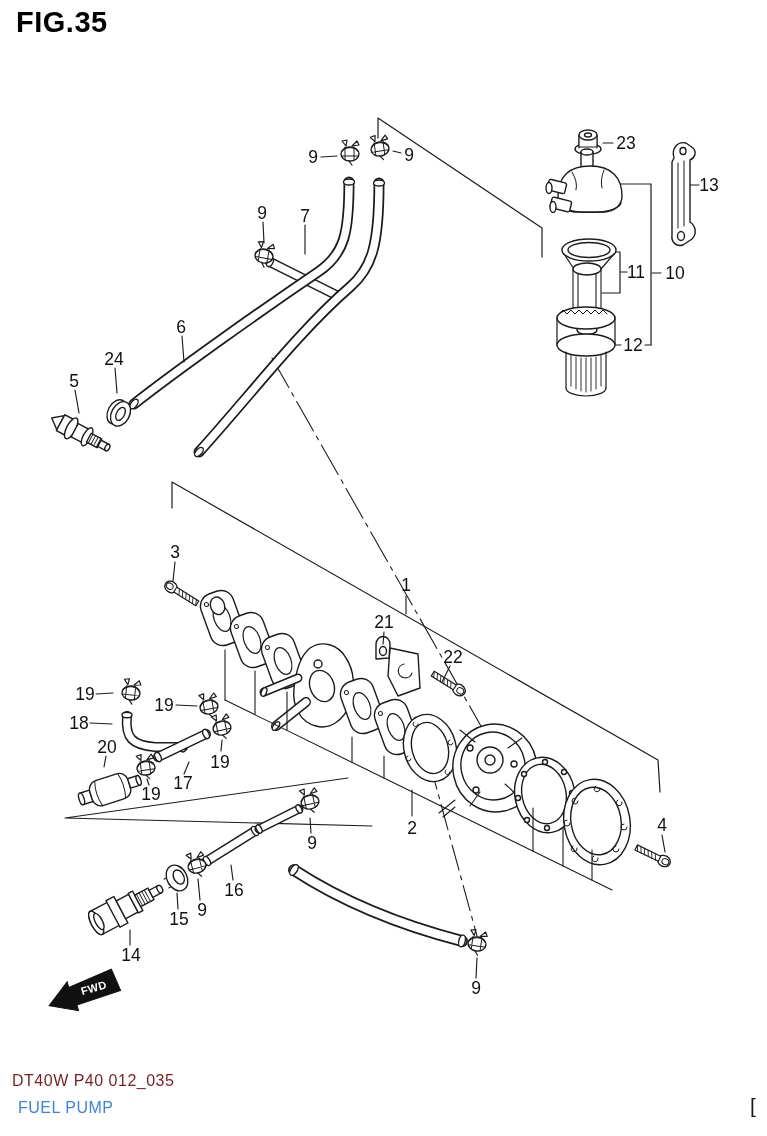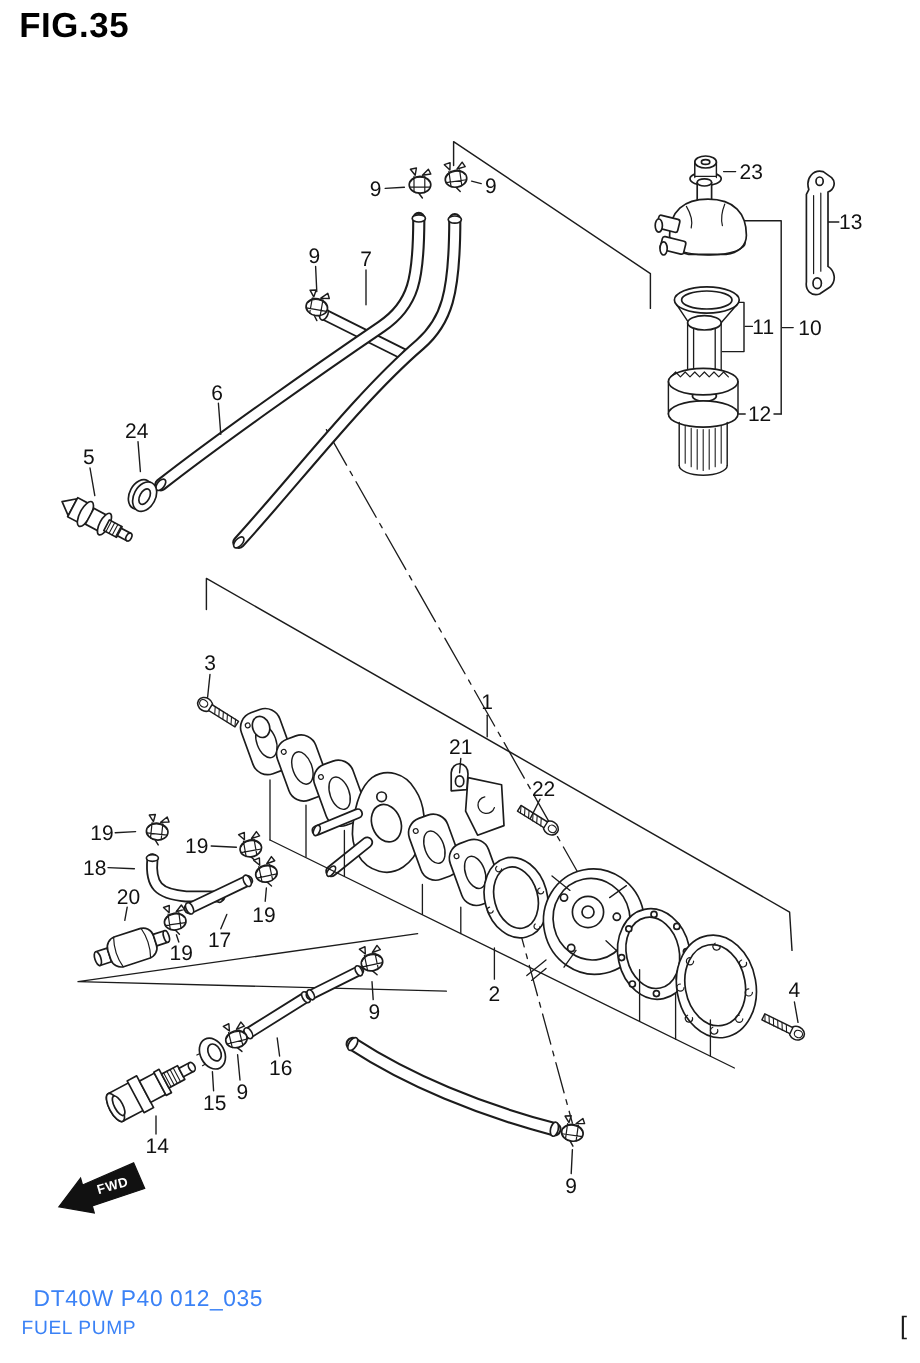--- a/index.html
+++ b/index.html
@@ -6,21 +6,21 @@
   .page{
     position:relative;width:767px;height:1136px;background:#ffffff;
     font-family:"Liberation Sans","DejaVu Sans",sans-serif;color:#111;
     overflow:hidden;margin:0 auto;
   }
   .fig-title{
     position:absolute;left:16px;top:6px;
     font-size:29px;font-weight:bold;letter-spacing:.5px;color:#000;text-align:center;
   }
   .footer-code{
-    position:absolute;left:28px;top:1072px;font-size:19px;color:#3b82f6;letter-spacing:.5px;
+    position:absolute;left:12px;top:1072px;font-size:16px;color:#7f1d1d;letter-spacing:.5px;
   }
   .footer-caption{
     position:absolute;left:18px;top:1099px;font-size:16px;color:#3b82f6;letter-spacing:.5px;
   }
   .corner-bracket{
     position:absolute;left:750px;top:1094px;font-size:21px;color:#1a1a1a;
   }
   svg{position:absolute;left:0;top:0;}
   svg text.plbl{
     font-family:"Liberation Sans","DejaVu Sans",sans-serif;

